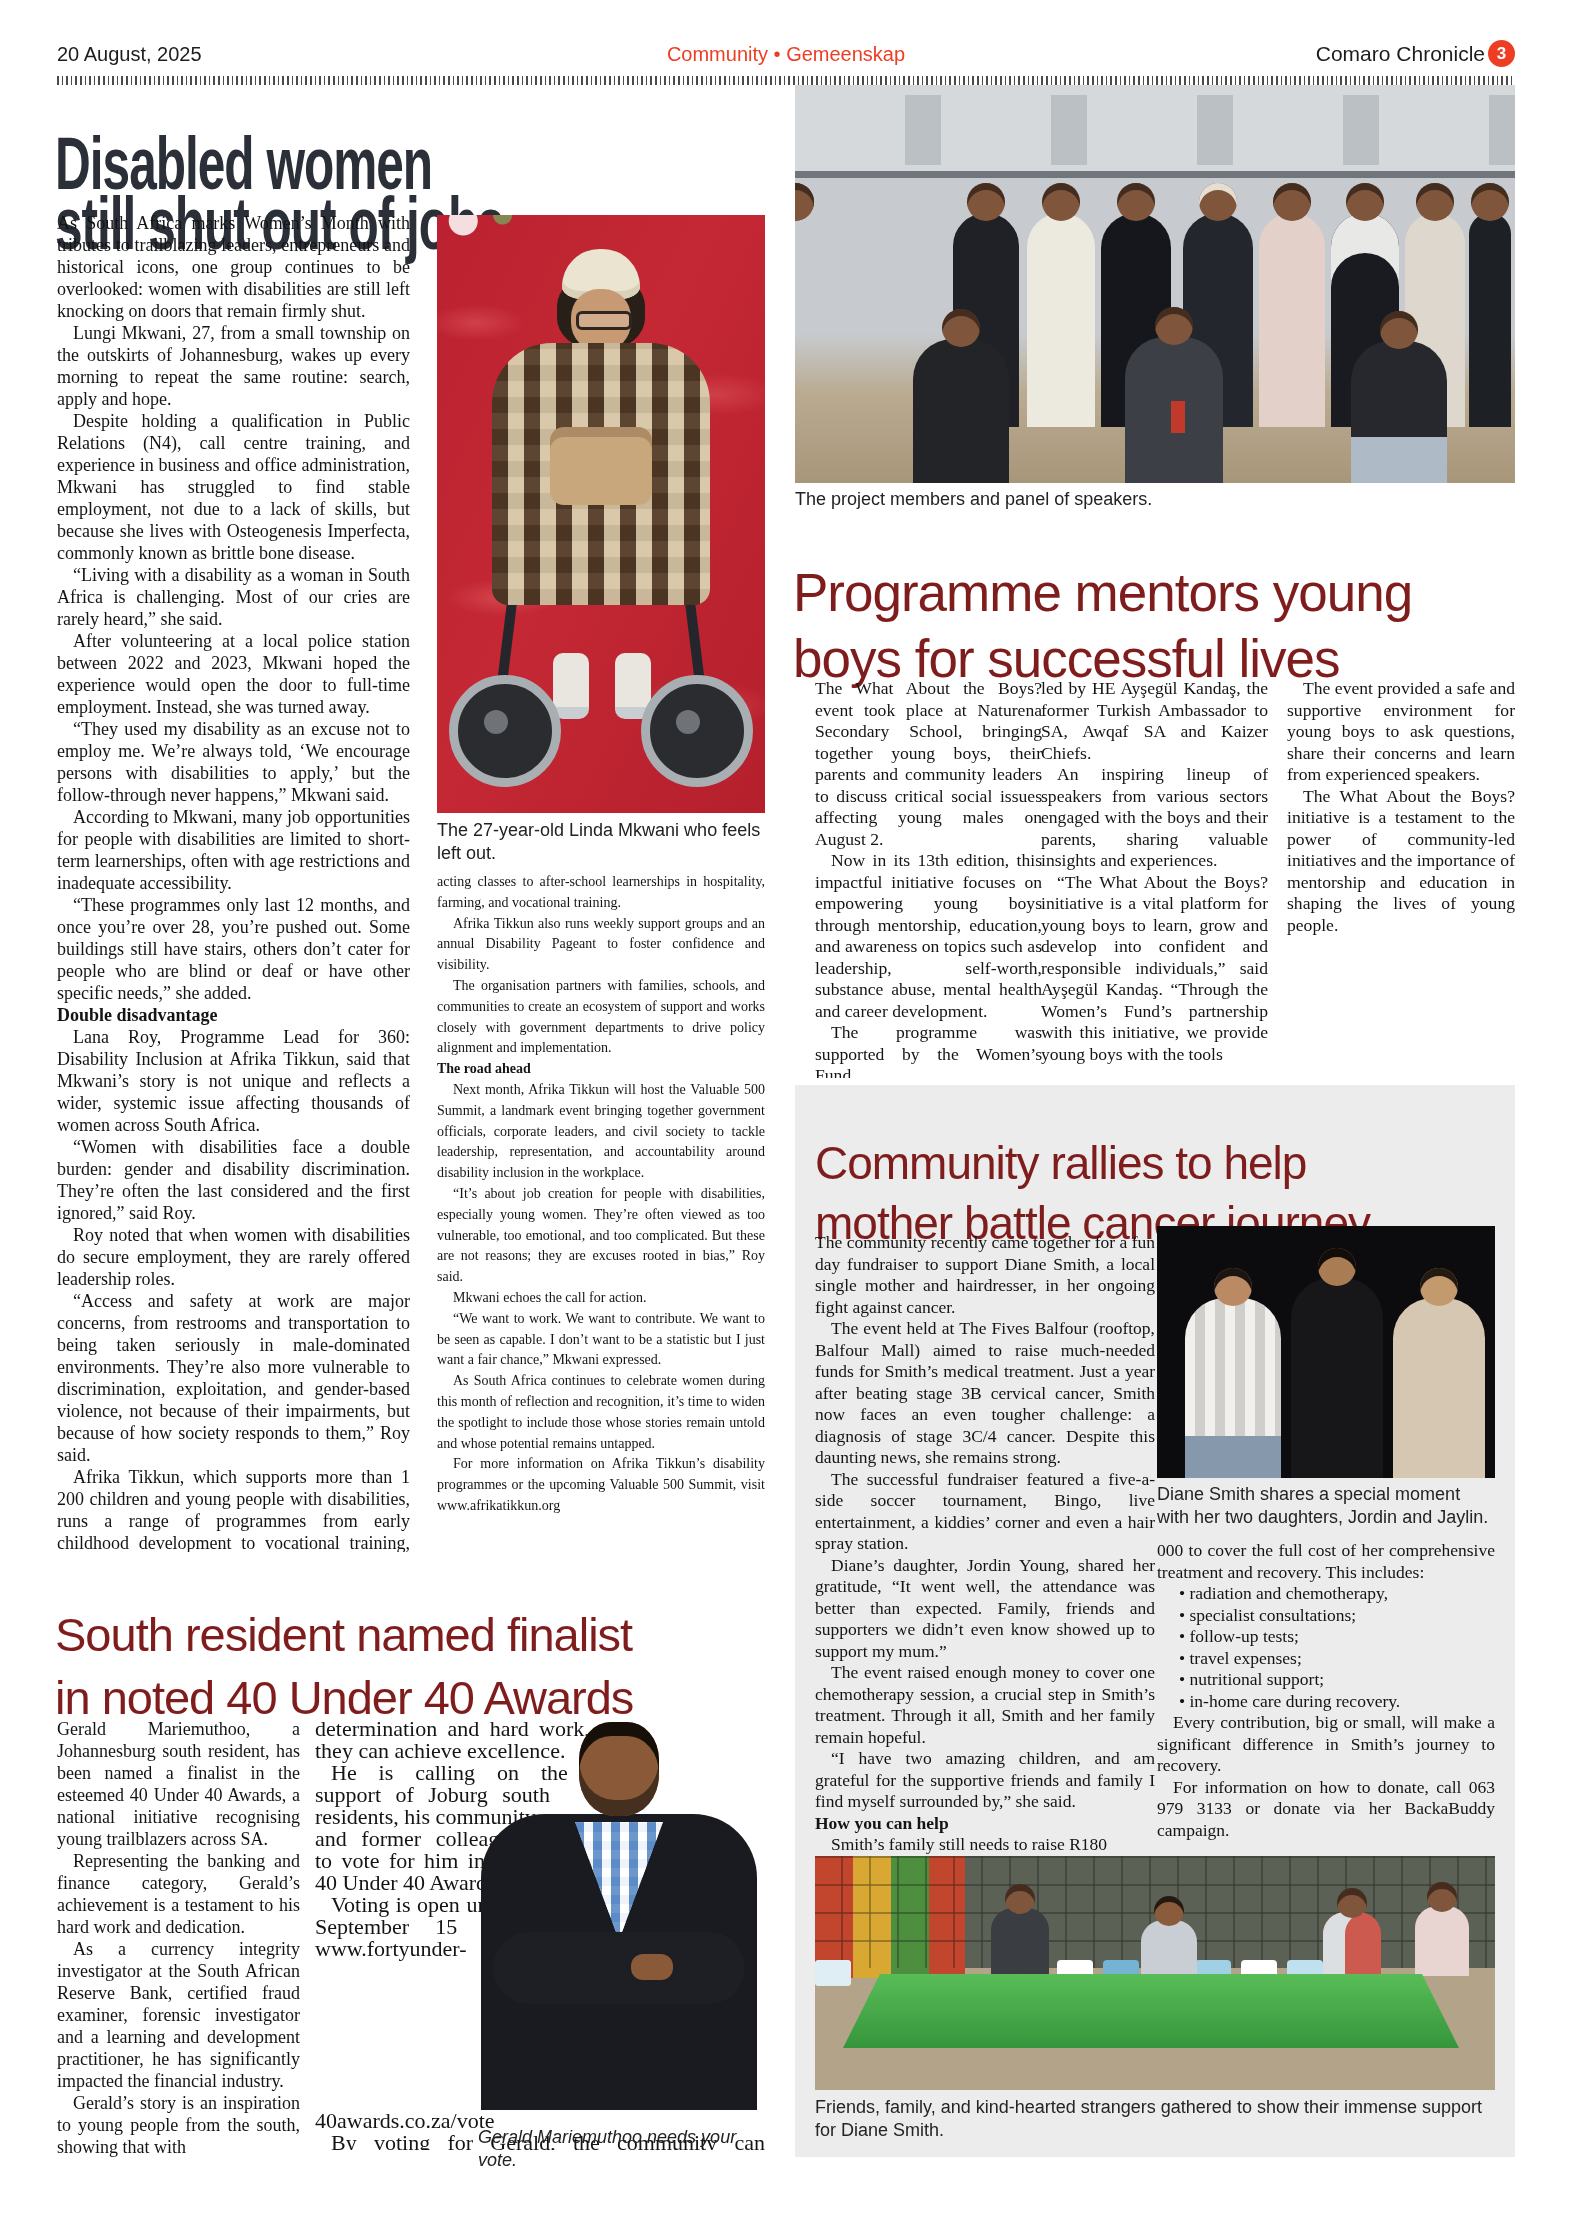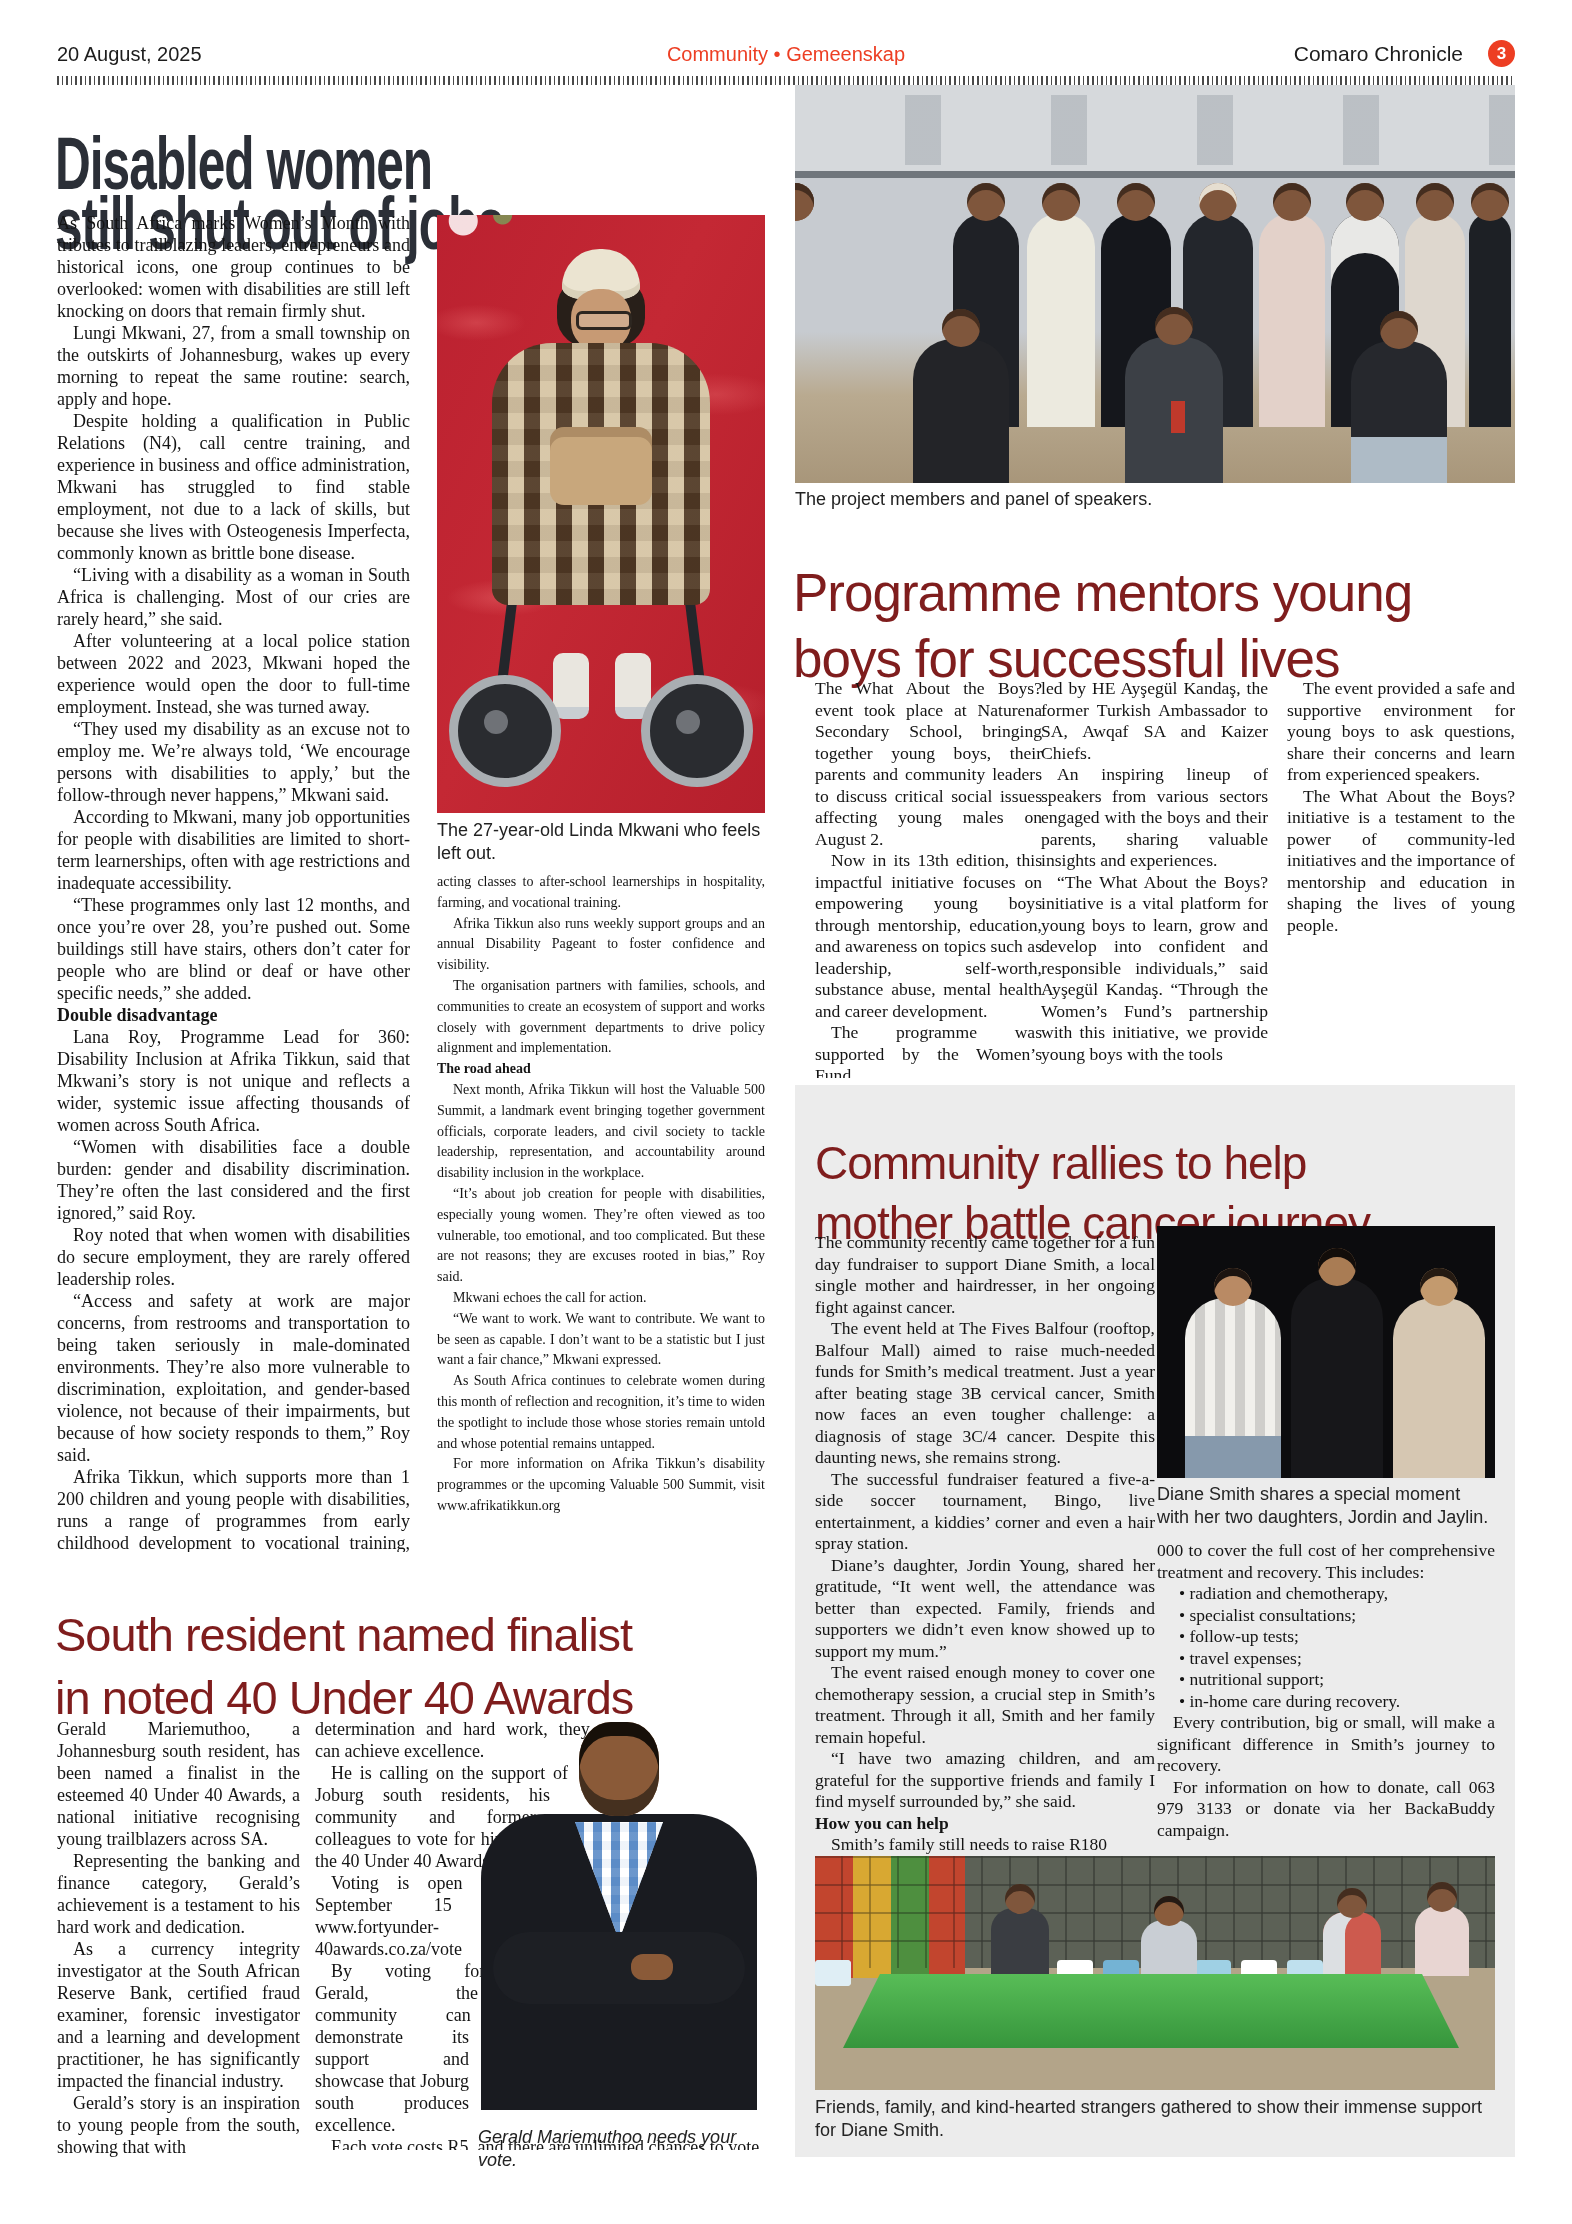--- a/index.html
+++ b/index.html
@@ -4,21 +4,21 @@
 <style>
   html,body{margin:0;padding:0;background:#9a9a9a;}
   .page{position:relative;width:1572px;height:2224px;background:#ffffff;overflow:hidden;
         font-family:"Liberation Serif", serif;color:#141414;}
 
   
   .mast-row{position:absolute;left:57px;right:57px;top:40px;height:30px;
             font-family:"Liberation Sans", sans-serif;font-size:20px;color:#1d1d1d;}
   .mast-date{position:absolute;left:0;top:3px;}
   .mast-section{position:absolute;left:0;right:0;top:3px;text-align:center;color:#ed3e23;}
-  .mast-right{position:absolute;right:0;top:0;display:flex;align-items:center;gap:25px;}
+  .mast-right{position:absolute;right:0;top:0;display:flex;align-items:center;gap:3px;}
   .mast-title{font-size:21px;}
   .page-badge{width:27px;height:27px;border-radius:50%;background:#ed3e23;color:#fff;
               font-weight:bold;font-size:17px;display:flex;align-items:center;justify-content:center;}
   .ruledots{position:absolute;left:57px;right:57px;top:76px;height:9px;
             background:repeating-linear-gradient(90deg,#4a4a4a 0 1.6px,transparent 1.6px 4.6px);}
 
   
   .h-black{position:absolute;left:55px;top:84px;font-family:"Liberation Sans",sans-serif;
            font-weight:700;color:#2b2f37;font-size:74px;line-height:60px;letter-spacing:-1.5px;}
   .h-black .ln{display:inline-block;transform:scaleX(.67);transform-origin:0 50%;white-space:nowrap;}
@@ -35,21 +35,21 @@
   .col p.bh{font-weight:bold;text-indent:0;}
   .col p.bullet{text-indent:0;padding-left:22px;}
   .a1c1{left:57px;top:212px;width:353px;height:1340px;font-size:18px;line-height:22px;}
   .a1c2{left:437px;top:872px;width:328px;height:688px;font-size:14px;line-height:20.8px;}
   .a2col{top:678px;width:227px;height:400px;font-size:17.6px;line-height:21.5px;}
   .a2c1{left:815px;} .a2c2{left:1041px;} .a2c3{left:1287px;width:228px;}
   .a3col{font-size:17.5px;line-height:21.5px;}
   .a3c1{left:20px;top:147px;width:340px;height:626px;}
   .a3c2{left:362px;top:455px;width:338px;height:312px;}
   .a4c1{left:57px;top:1718px;width:243px;height:500px;font-size:18px;line-height:22px;}
-  .a4c2{left:315px;top:1718px;width:450px;height:432px;font-size:18px;line-height:22px;}
+  .a4c2{left:315px;top:1718px;width:450px;height:432px;font-size:22px;line-height:22px;}
 
   
   .cap{position:absolute;font-family:"Liberation Sans",sans-serif;font-size:18px;
        line-height:23px;color:#222;text-align:left;}
   .cap1{left:437px;top:819px;width:328px;}
   .cap2{left:795px;top:488px;width:720px;}
   .cap3{left:362px;top:398px;width:338px;}
   .cap4{left:20px;top:1011px;width:680px;}
   .cap5{left:478px;top:2126px;width:300px;font-style:italic;}
 

